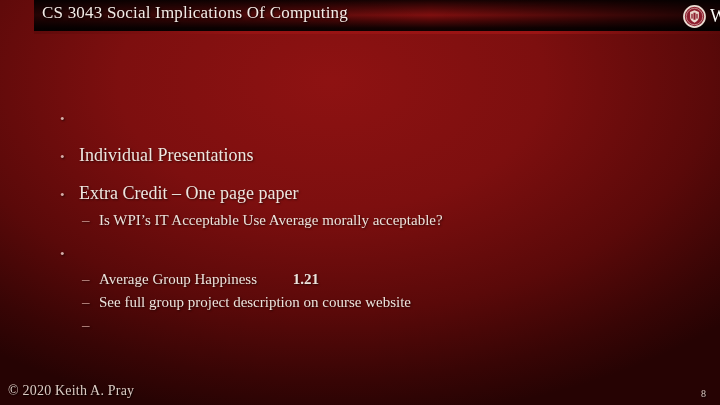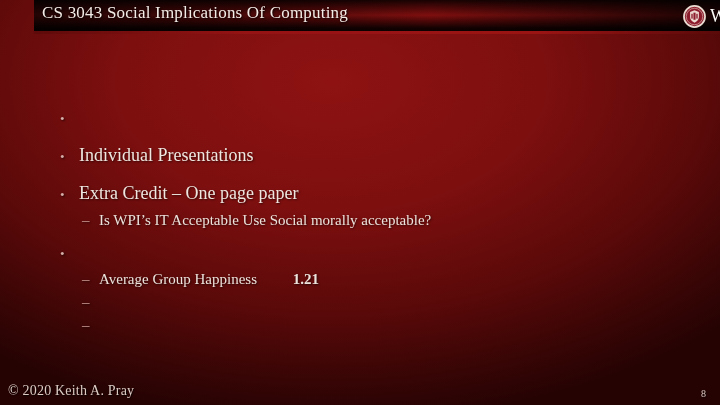--- a/index.html
+++ b/index.html
@@ -104,34 +104,35 @@
       <span>Individual Presentations</span>
     </div>
 
     <div class="row l1">
       <span class="marker">•</span>
       <span>Extra Credit – One page paper</span>
     </div>
 
     <div class="row l2">
       <span class="marker">–</span>
-      <span>Is WPI’s IT Acceptable Use Social morally acceptable?</span>
+      <span>Is WPI’s IT Acceptable Use Average morally acceptable?</span>
     </div>
 
     <div class="row l1">
       <span class="marker">•</span>
     </div>
 
     <div class="row l2">
       <span class="marker">–</span>
       <span><span>Average Group Happiness </span><span class="bold">1.21</span></span>
     </div>
 
     <div class="row l2">
       <span class="marker">–</span>
+      <span>See full group project description on course website</span>
     </div>
 
     <div class="row l2">
       <span class="marker">–</span>
     </div>
 
   </div>
 
   <div class="copyright">© 2020 Keith A. Pray</div>
   <div class="page-number">8</div>

